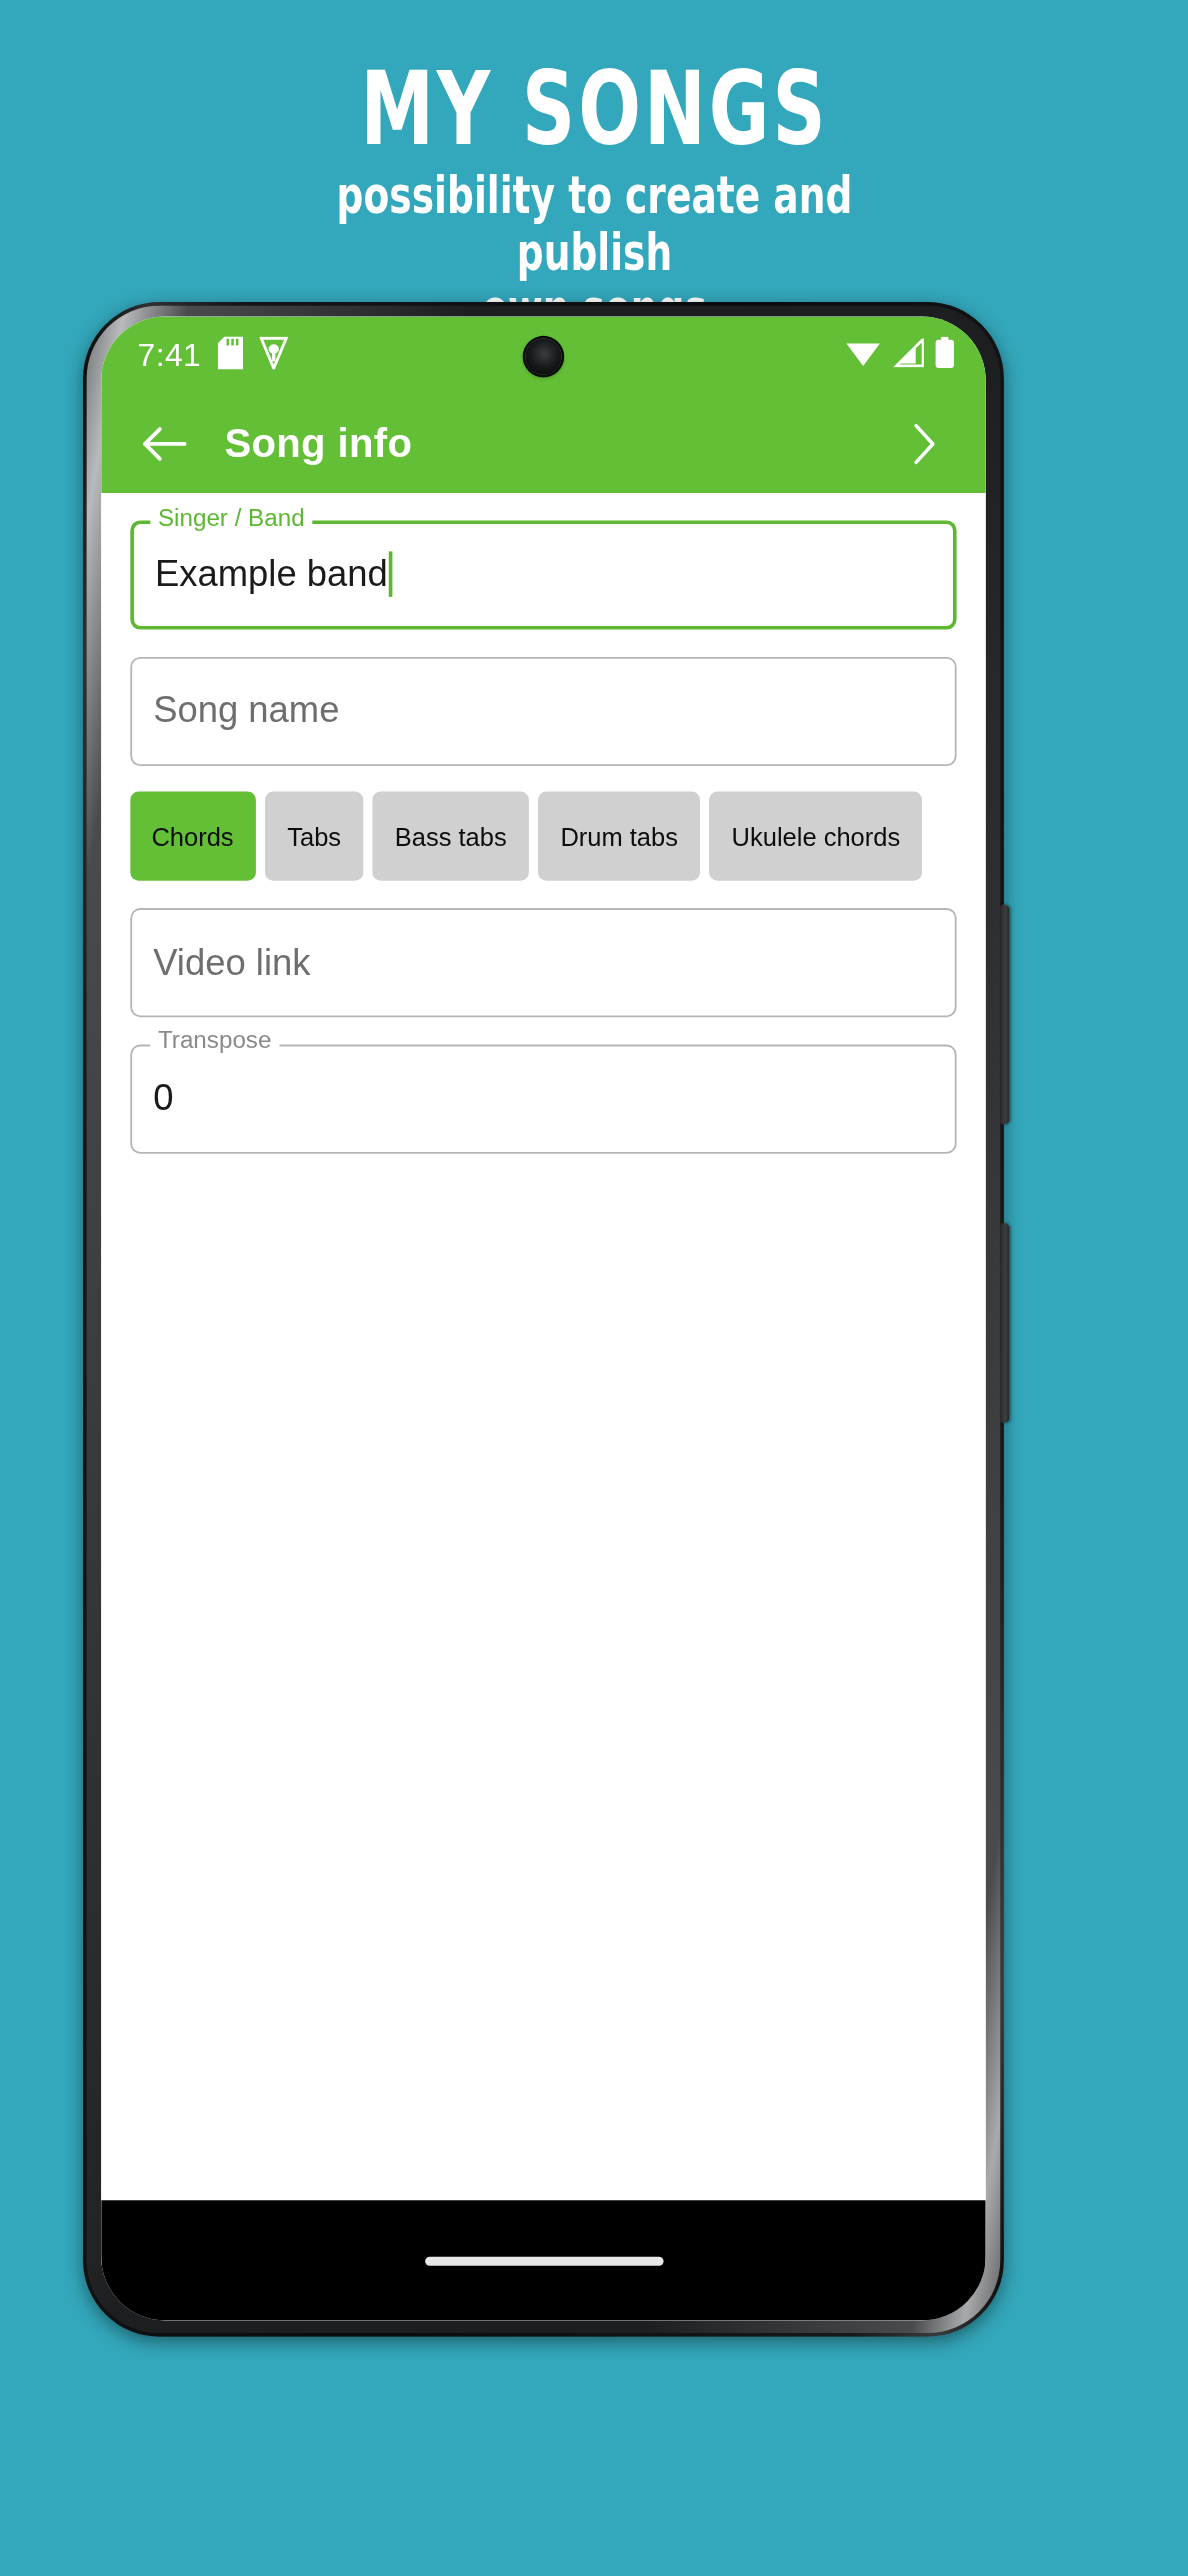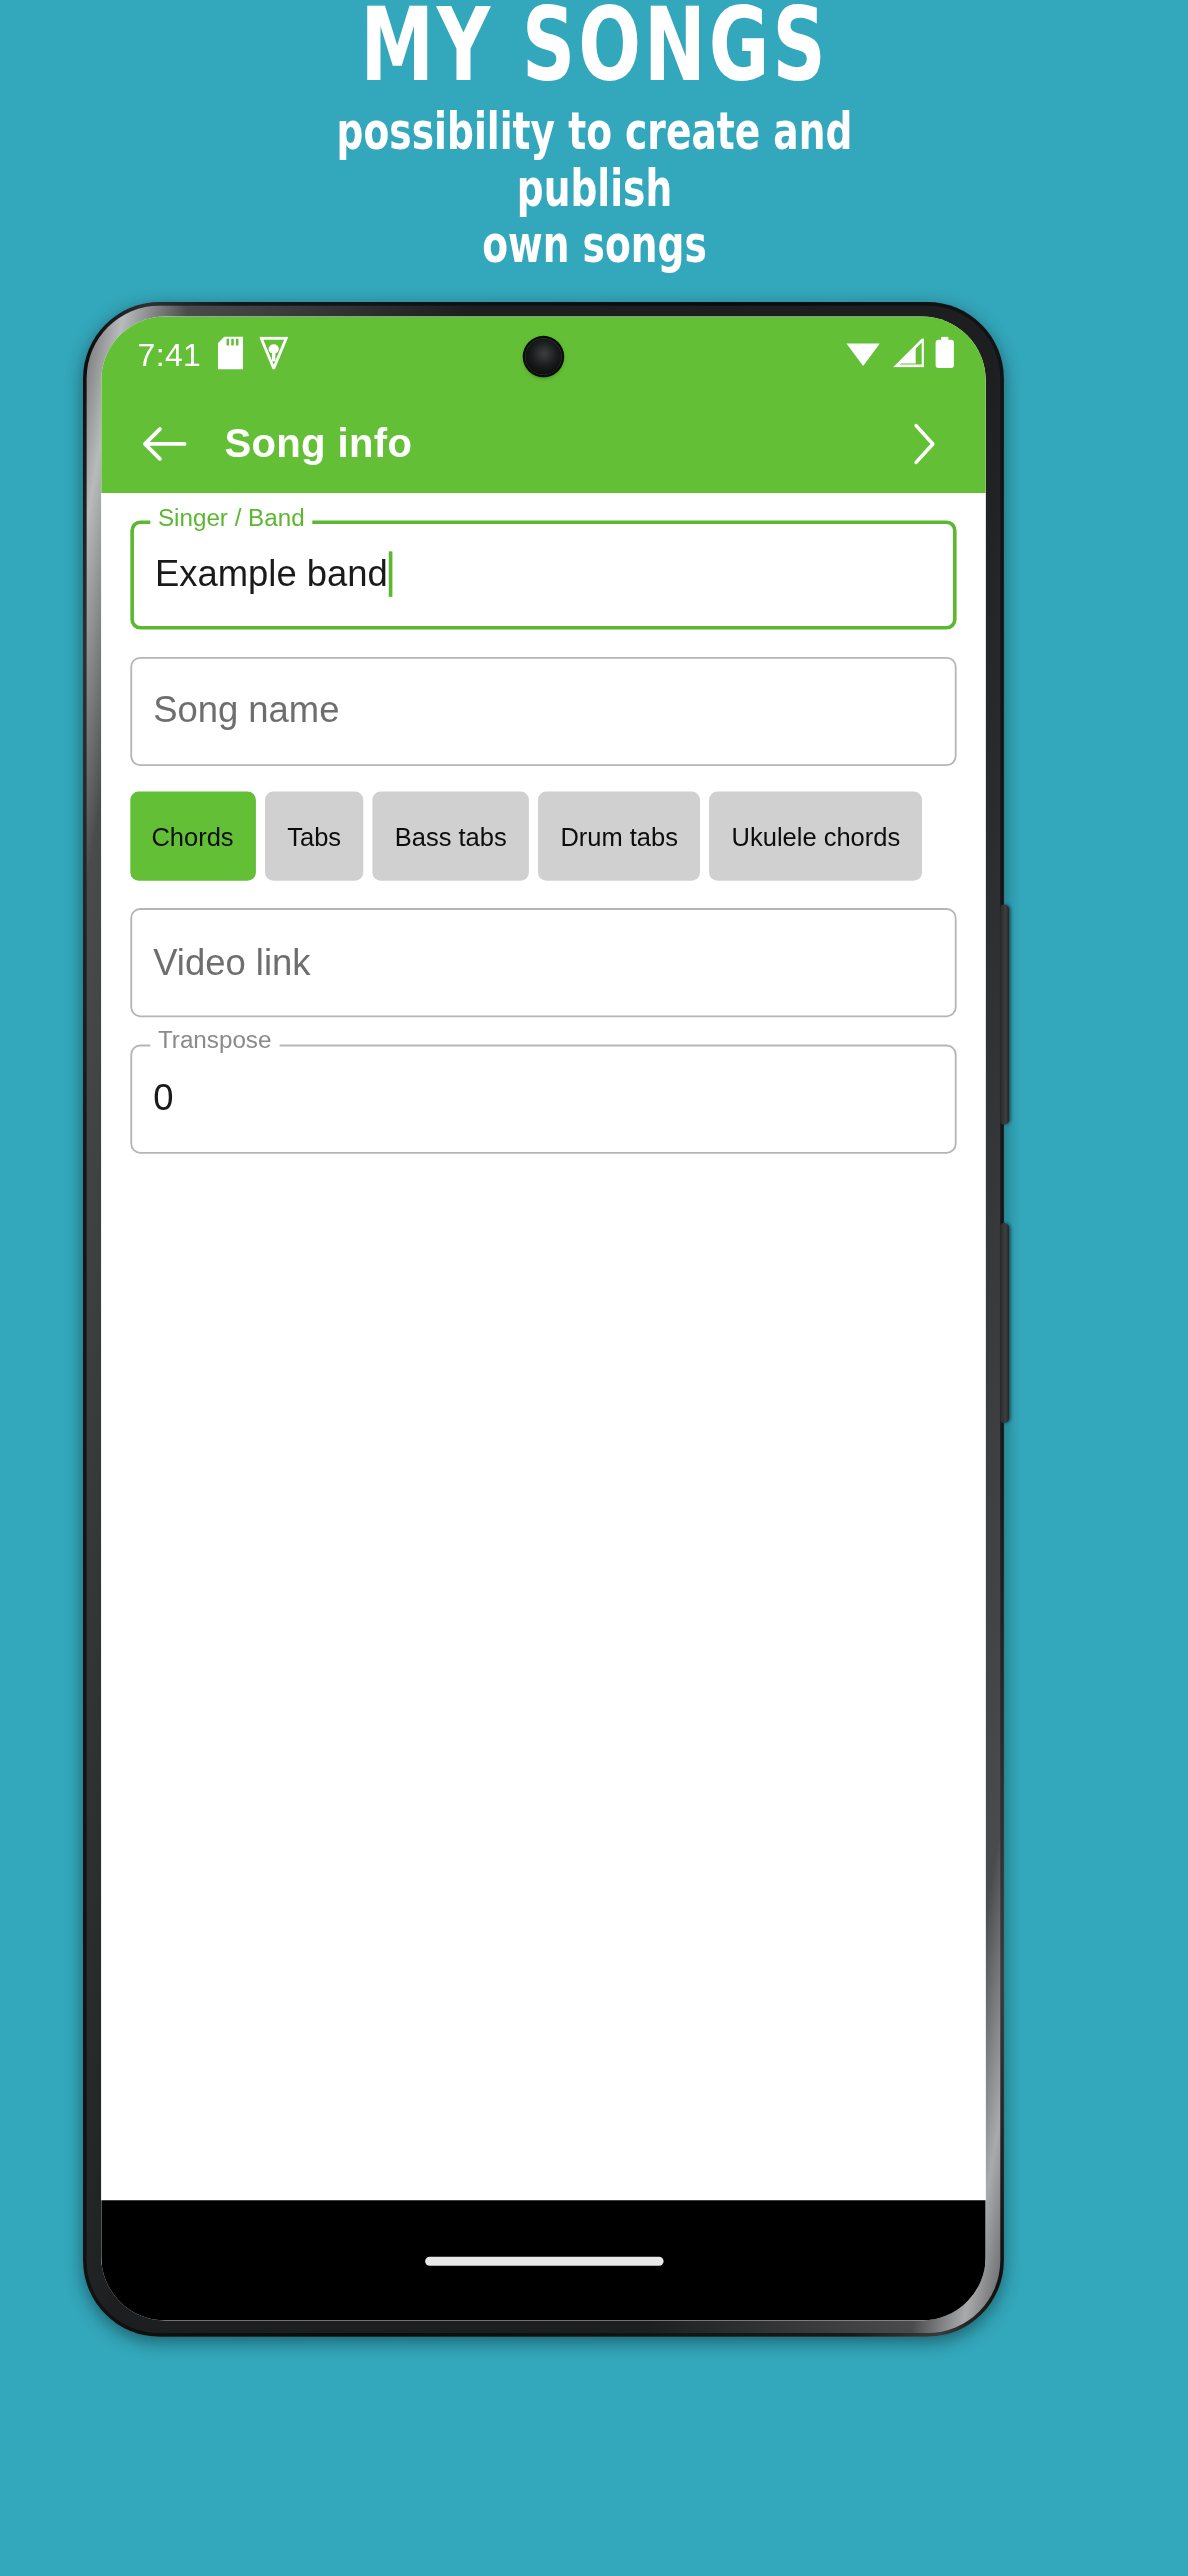--- a/index.html
+++ b/index.html
@@ -12,20 +12,21 @@
     overflow: hidden;
     position: relative;
   }
 
   
   .promo {
     position: absolute;
     top: 0; left: 0;
     width: 1189px;
     text-align: center;
+    padding-top: 64px;
   }
   .promo-title {
     color: #ffffff;
     font-size: 90px;
     line-height: 1.0;
     font-weight: 700;
     letter-spacing: 3.7px;
     font-family: "DejaVu Sans", sans-serif;
     text-transform: uppercase;
     transform: scaleX(0.82) scaleY(1.12);

